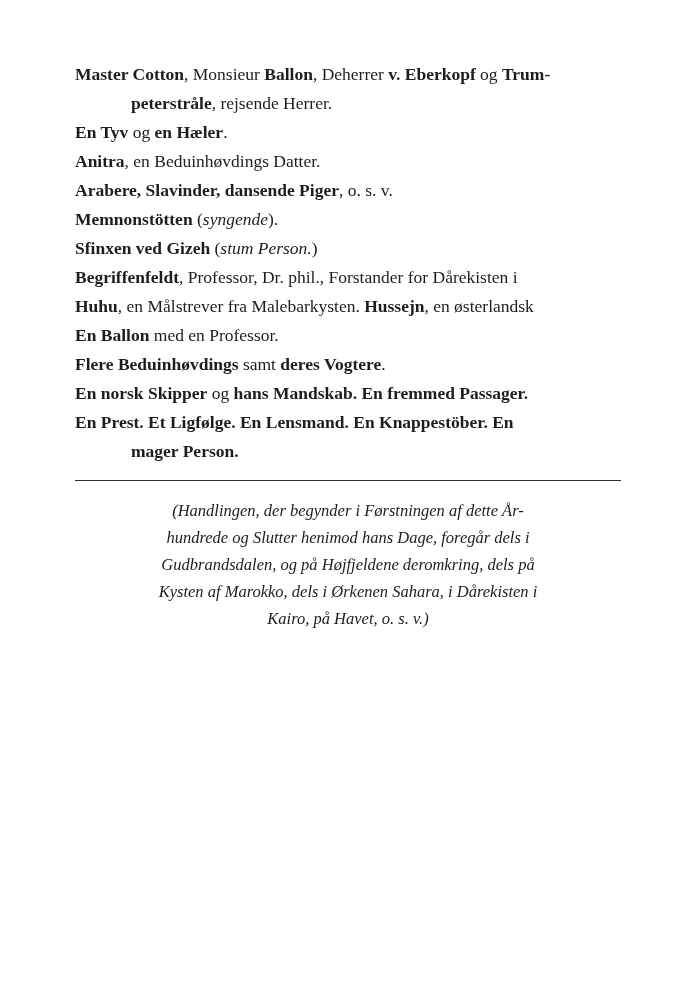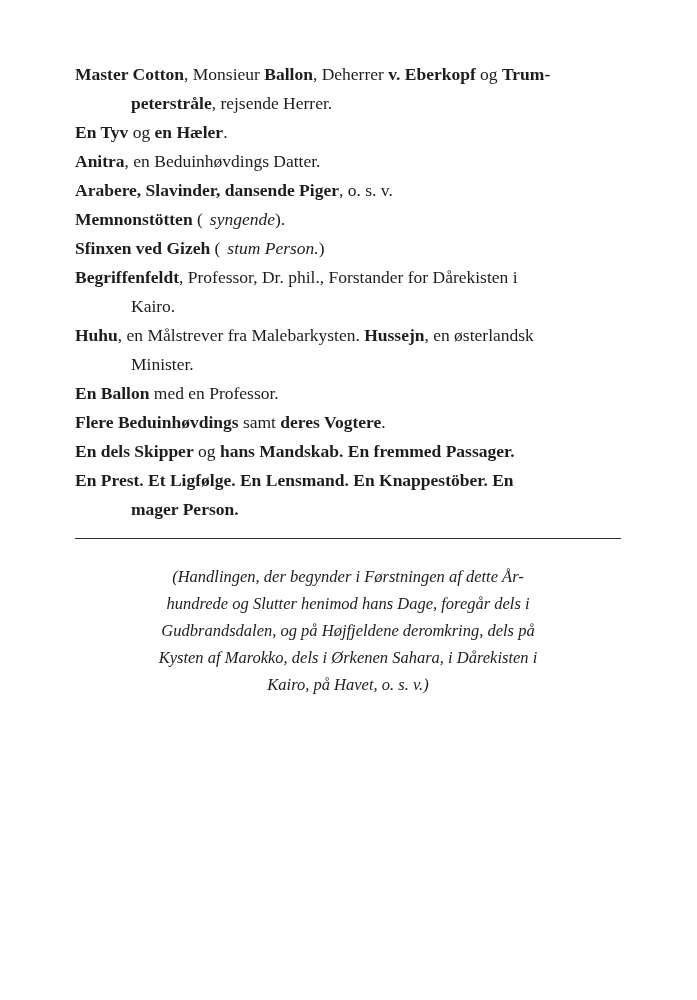--- a/index.html
+++ b/index.html
@@ -16,29 +16,29 @@
     padding: 60px 76px 0 75px;
     background: #ffffff;
   }
   .cast-list {
     font-size: 17.5px;
     line-height: 29px;
   }
   .line { white-space: nowrap; }
   .line.cont { padding-left: 56px; }
   .b { font-weight: 700; }
-  .i { font-style: italic; margin-left: 7px; }
+  .i { font-style: italic; }
   .rule {
     border: none;
     border-top: 1px solid #2e2e2e;
     width: 546px;
     margin: 14px 0 0 0;
   }
   .stage-note {
-    margin-top: 24px;
+    margin-top: 16px;
     font-size: 16.5px;
     line-height: 27px;
     font-style: italic;
     text-align: center;
   }
   .note-line { white-space: nowrap; }
 </style>
 </head>
 <body style="background: rgb(255, 255, 255); color: rgb(29, 29, 29);">
 
@@ -58,34 +58,32 @@
         <div class="line"><span class="b">Arabere, Slavinder, dansende Piger</span><span class="">, o. s. v.</span></div>
       </div>
       <div class="entry">
         <div class="line"><span class="b">Memnonstötten</span><span class=""> (</span><span class="i">syngende</span><span class="">).</span></div>
       </div>
       <div class="entry">
         <div class="line"><span class="b">Sfinxen ved Gizeh</span><span class=""> (</span><span class="i">stum Person.</span><span class="">)</span></div>
       </div>
       <div class="entry">
         <div class="line"><span class="b">Begriffenfeldt</span><span class="">, Professor, Dr. phil., Forstander for Dårekisten i</span></div>
-        <div class="line cont"><span class="">Kairo.</span></div>
       </div>
       <div class="entry">
         <div class="line"><span class="b">Huhu</span><span class="">, en Målstrever fra Malebarkysten. </span><span class="b">Hussejn</span><span class="">, en østerlandsk</span></div>
-        <div class="line cont"><span class="">Minister.</span></div>
       </div>
       <div class="entry">
         <div class="line"><span class="b">En Ballon</span><span class=""> med en Professor.</span></div>
       </div>
       <div class="entry">
         <div class="line"><span class="b">Flere Beduinhøvdings</span><span class=""> samt </span><span class="b">deres Vogtere</span><span class="">.</span></div>
       </div>
       <div class="entry">
-        <div class="line"><span class="b">En dels Skipper</span><span class=""> og </span><span class="b">hans Mandskab. En fremmed Passager.</span></div>
+        <div class="line"><span class="b">En norsk Skipper</span><span class=""> og </span><span class="b">hans Mandskab. En fremmed Passager.</span></div>
       </div>
       <div class="entry">
         <div class="line"><span class="b">En Prest. Et Ligfølge. En Lensmand. En Knappestöber. En</span></div>
         <div class="line cont"><span class="b">mager Person.</span></div>
       </div>
     </div>
   <hr class="rule" style="border-top-color: rgb(46, 46, 46);">
   <div class="stage-note">
       <div class="note-line">(Handlingen, der begynder i Førstningen af dette År-</div>
       <div class="note-line">hundrede og Slutter henimod hans Dage, foregår dels i</div>

